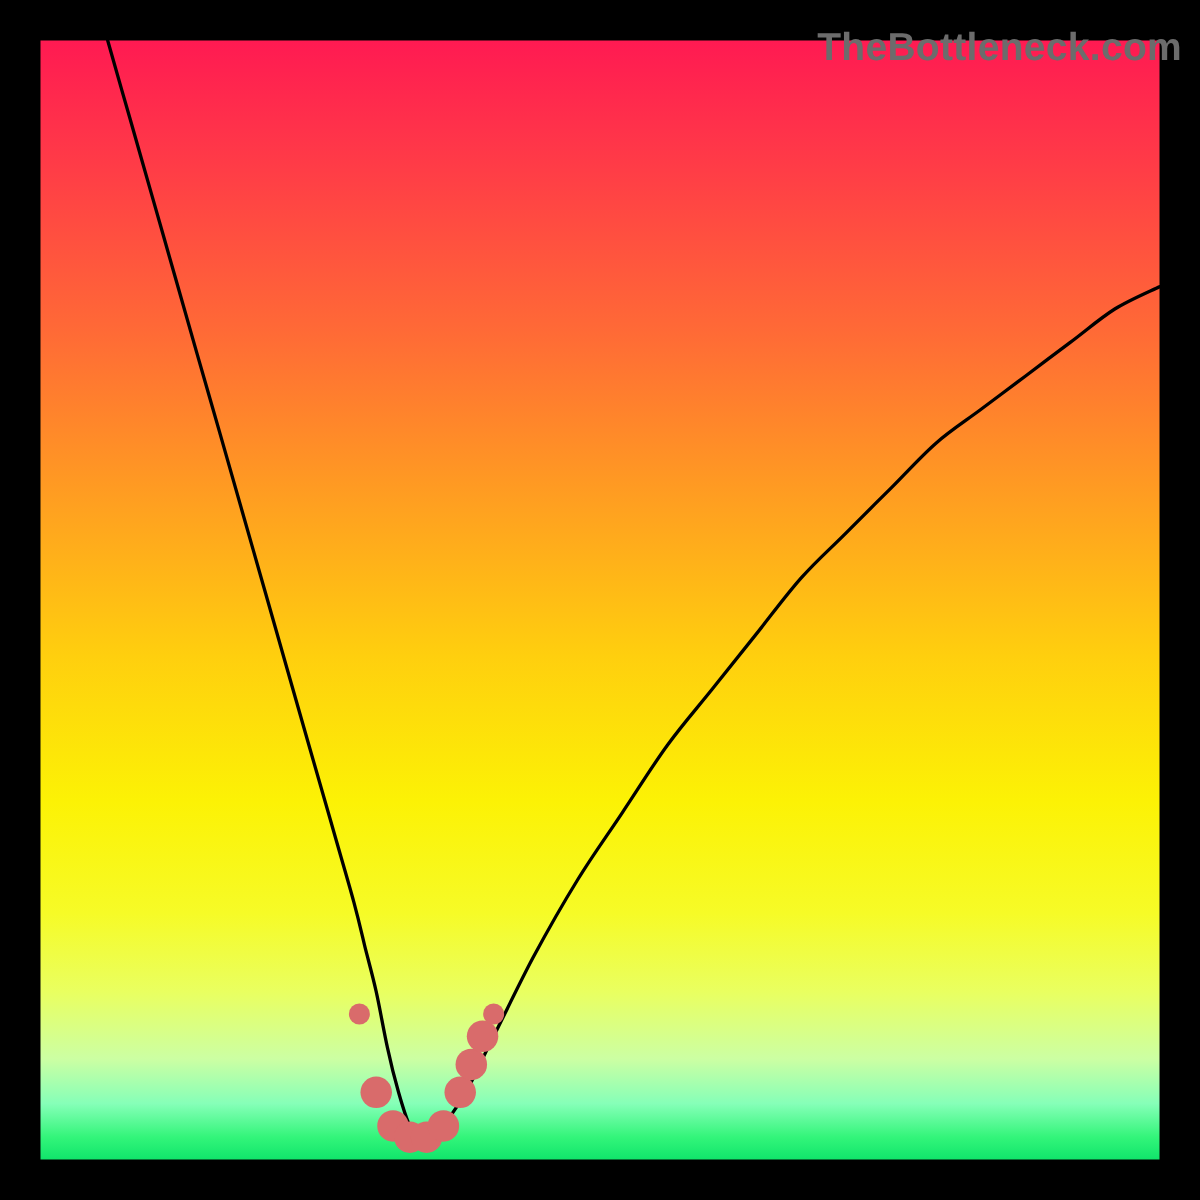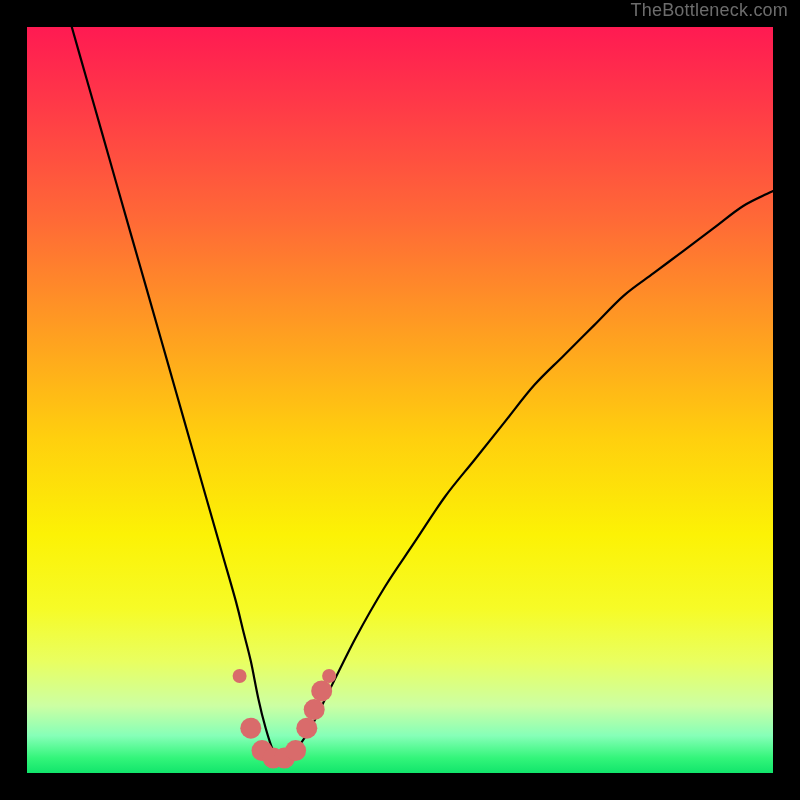--- a/index.html
+++ b/index.html
@@ -43,25 +43,25 @@
   svg.curve {
     position: absolute;
     left: 0;
     top: 0;
     width: 746px;
     height: 746px;
     overflow: visible;
   }
   .watermark {
     position: absolute;
-    top: 0;
+    top: 16px;
     right: 12px;
     font-family: Arial, Helvetica, sans-serif;
-    font-size: 18px;
-    font-weight: 400;
+    font-size: 26px;
+    font-weight: 700;
     color: #6c6c6c;
     letter-spacing: 0.2px;
   }
 </style>
 </head>
 <body>
 
 <div class="frame">
   <div class="plot">
     <svg class="curve" viewBox="0 0 746 746" preserveAspectRatio="none">

